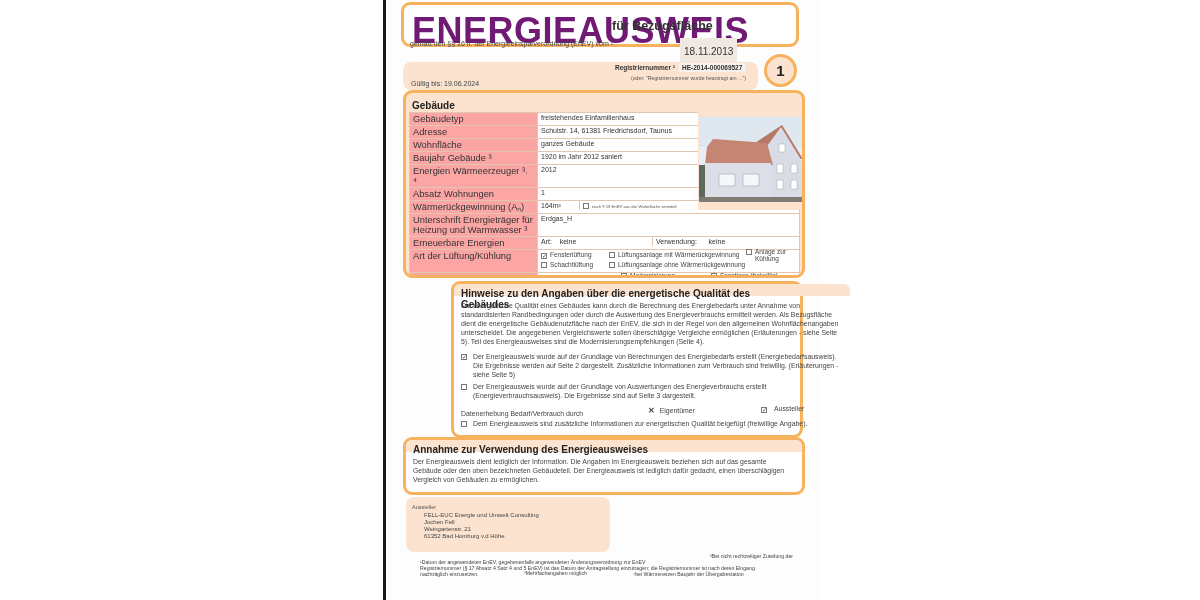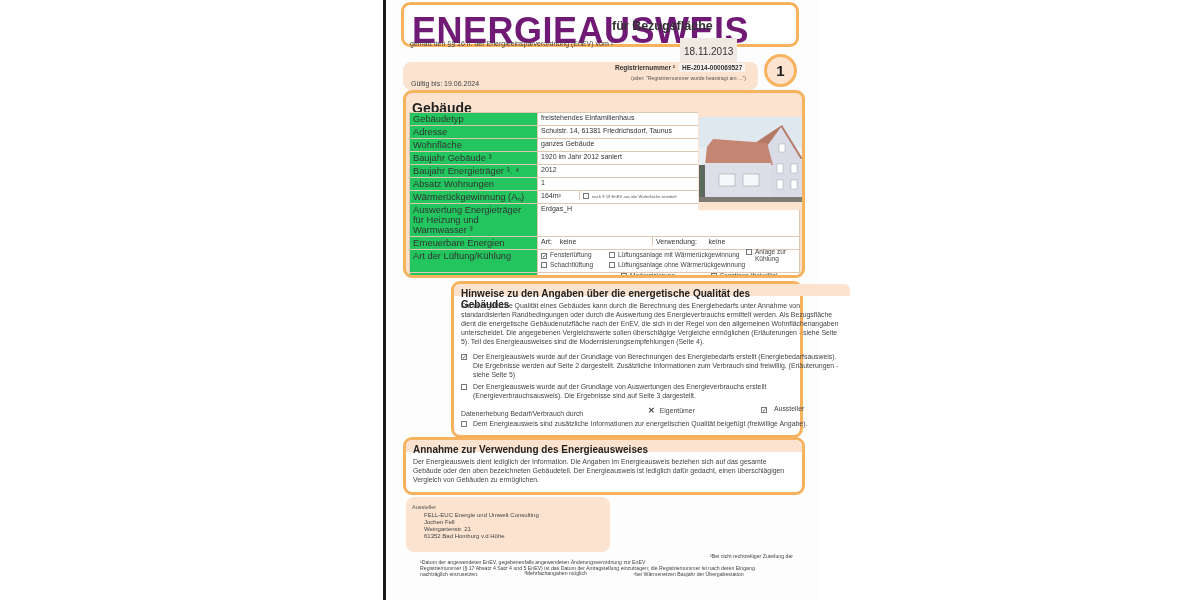--- a/index.html
+++ b/index.html
@@ -20,24 +20,24 @@
 
   .reg-band { position: absolute; left: 17px; top: 62px; width: 355px; height: 28px; background: #fbe3cf; border-radius: 8px; }
   .reg-band .valid { position: absolute; left: 8px; top: 18px; font-size: 7px; color: #444; }
   .reg-band .reg-label { position: absolute; left: 212px; top: 2px; font-size: 6.5px; font-weight: bold; color: #333; }
   .reg-band .reg-val { position: absolute; left: 276px; top: 1px; font-size: 6.5px; font-weight: bold; background: #f6f2ee; padding: 1px 3px; color: #333; }
   .reg-band .reg-note { position: absolute; left: 228px; top: 13px; font-size: 5.2px; color: #555; }
   .page-num { position: absolute; left: 378px; top: 54px; width: 33px; height: 33px; border: 3px solid #f7b25e; border-radius: 50%; background: #fbe3cf; font-weight: bold; font-size: 15px; text-align: center; line-height: 27px; color: #222; }
 
   
   .geb { left: 17px; top: 90px; width: 402px; height: 188px; background: #fbe3cf; overflow: hidden; }
-  .geb .sect-title { position: absolute; left: 6px; top: 7px; font-size: 14px; font-weight: bold; color: #222; }
+  .geb .sect-title { position: absolute; left: 6px; top: 7px; font-size: 10px; font-weight: bold; color: #222; }
   .geb table { position: absolute; left: 3px; top: 19px; border-collapse: collapse; }
   .geb td { border: 1px solid #e1c7b0; vertical-align: top; }
-  .geb td.lbl { width: 128px; font-size: 9.3px; padding: 1px 3px; color: #333; background: #22c55e; line-height: 10px; }
+  .geb td.lbl { width: 128px; font-size: 9.3px; padding: 1px 3px; color: #333; background: #fca5a5; line-height: 10px; }
   .geb td.val { width: 158px; font-size: 7px; padding: 1px 3px; background: #fff; color: #333; }
   .geb td.val.wide { width: 262px; }
   .photo { position: absolute; left: 292px; top: 17px; width: 107px; height: 100px; background: #fbe3cf; }
   .photo svg { position: absolute; left: 1px; top: 7px; }
   .cb { display: inline-block; width: 6px; height: 6px; border: 1px solid #777; margin-right: 3px; vertical-align: -1px; font-size: 6px; line-height: 5px; text-align: center; }
   .tiny { font-size: 4.2px; color: #555; }
   .opt-grid { position: relative; height: 20px; font-size: 6.5px; color: #444; }
   .opt-grid span.o { position: absolute; white-space: nowrap; }
 
   
@@ -101,35 +101,35 @@
       </tr>
       <tr>
         <td class="lbl">Wohnfläche</td>
         <td class="val">ganzes Gebäude</td>
       </tr>
       <tr>
         <td class="lbl">Baujahr Gebäude ³</td>
         <td class="val">1920 im Jahr 2012 saniert</td>
       </tr>
       <tr>
-        <td class="lbl">Baujahr Energieträger ³˒ ⁴</td>
+        <td class="lbl">Energien Wärmeerzeuger ³˒ ⁴</td>
         <td class="val">2012</td>
       </tr>
       <tr>
         <td class="lbl">Absatz Wohnungen</td>
         <td class="val">1</td>
       </tr>
       <tr>
         <td class="lbl">Wärmerückgewinnung (Aₙ)</td>
         <td class="val" style="padding:0;">
           <span style="display:inline-block;width:42px;padding:1px 3px;border-right:1px solid #e1c7b0;">164m²</span><span class="cb" style="margin-left:3px;"></span><span class="tiny">nach § 19 EnEV aus der Wohnfläche ermittelt</span>
         </td>
       </tr>
       <tr>
-        <td class="lbl" style="height:21px;">Auswertung Energieträger für Heizung und Warmwasser ³</td>
+        <td class="lbl" style="height:21px;">Unterschrift Energieträger für Heizung und Warmwasser ³</td>
         <td class="val wide">Erdgas_H</td>
       </tr>
       <tr>
         <td class="lbl">Erneuerbare Energien</td>
         <td class="val wide" style="padding:0;">
           <span style="display:inline-block;width:115px;padding:1px 3px;border-right:1px solid #e1c7b0;"><span>Art:</span>&nbsp;&nbsp;&nbsp;&nbsp;<span>keine</span></span><span style="padding-left:3px;"><span>Verwendung:</span>&nbsp;&nbsp;&nbsp;&nbsp;&nbsp;&nbsp;<span>keine</span></span>
         </td>
       </tr>
       <tr>
         <td class="lbl">Art der Lüftung/Kühlung</td>

